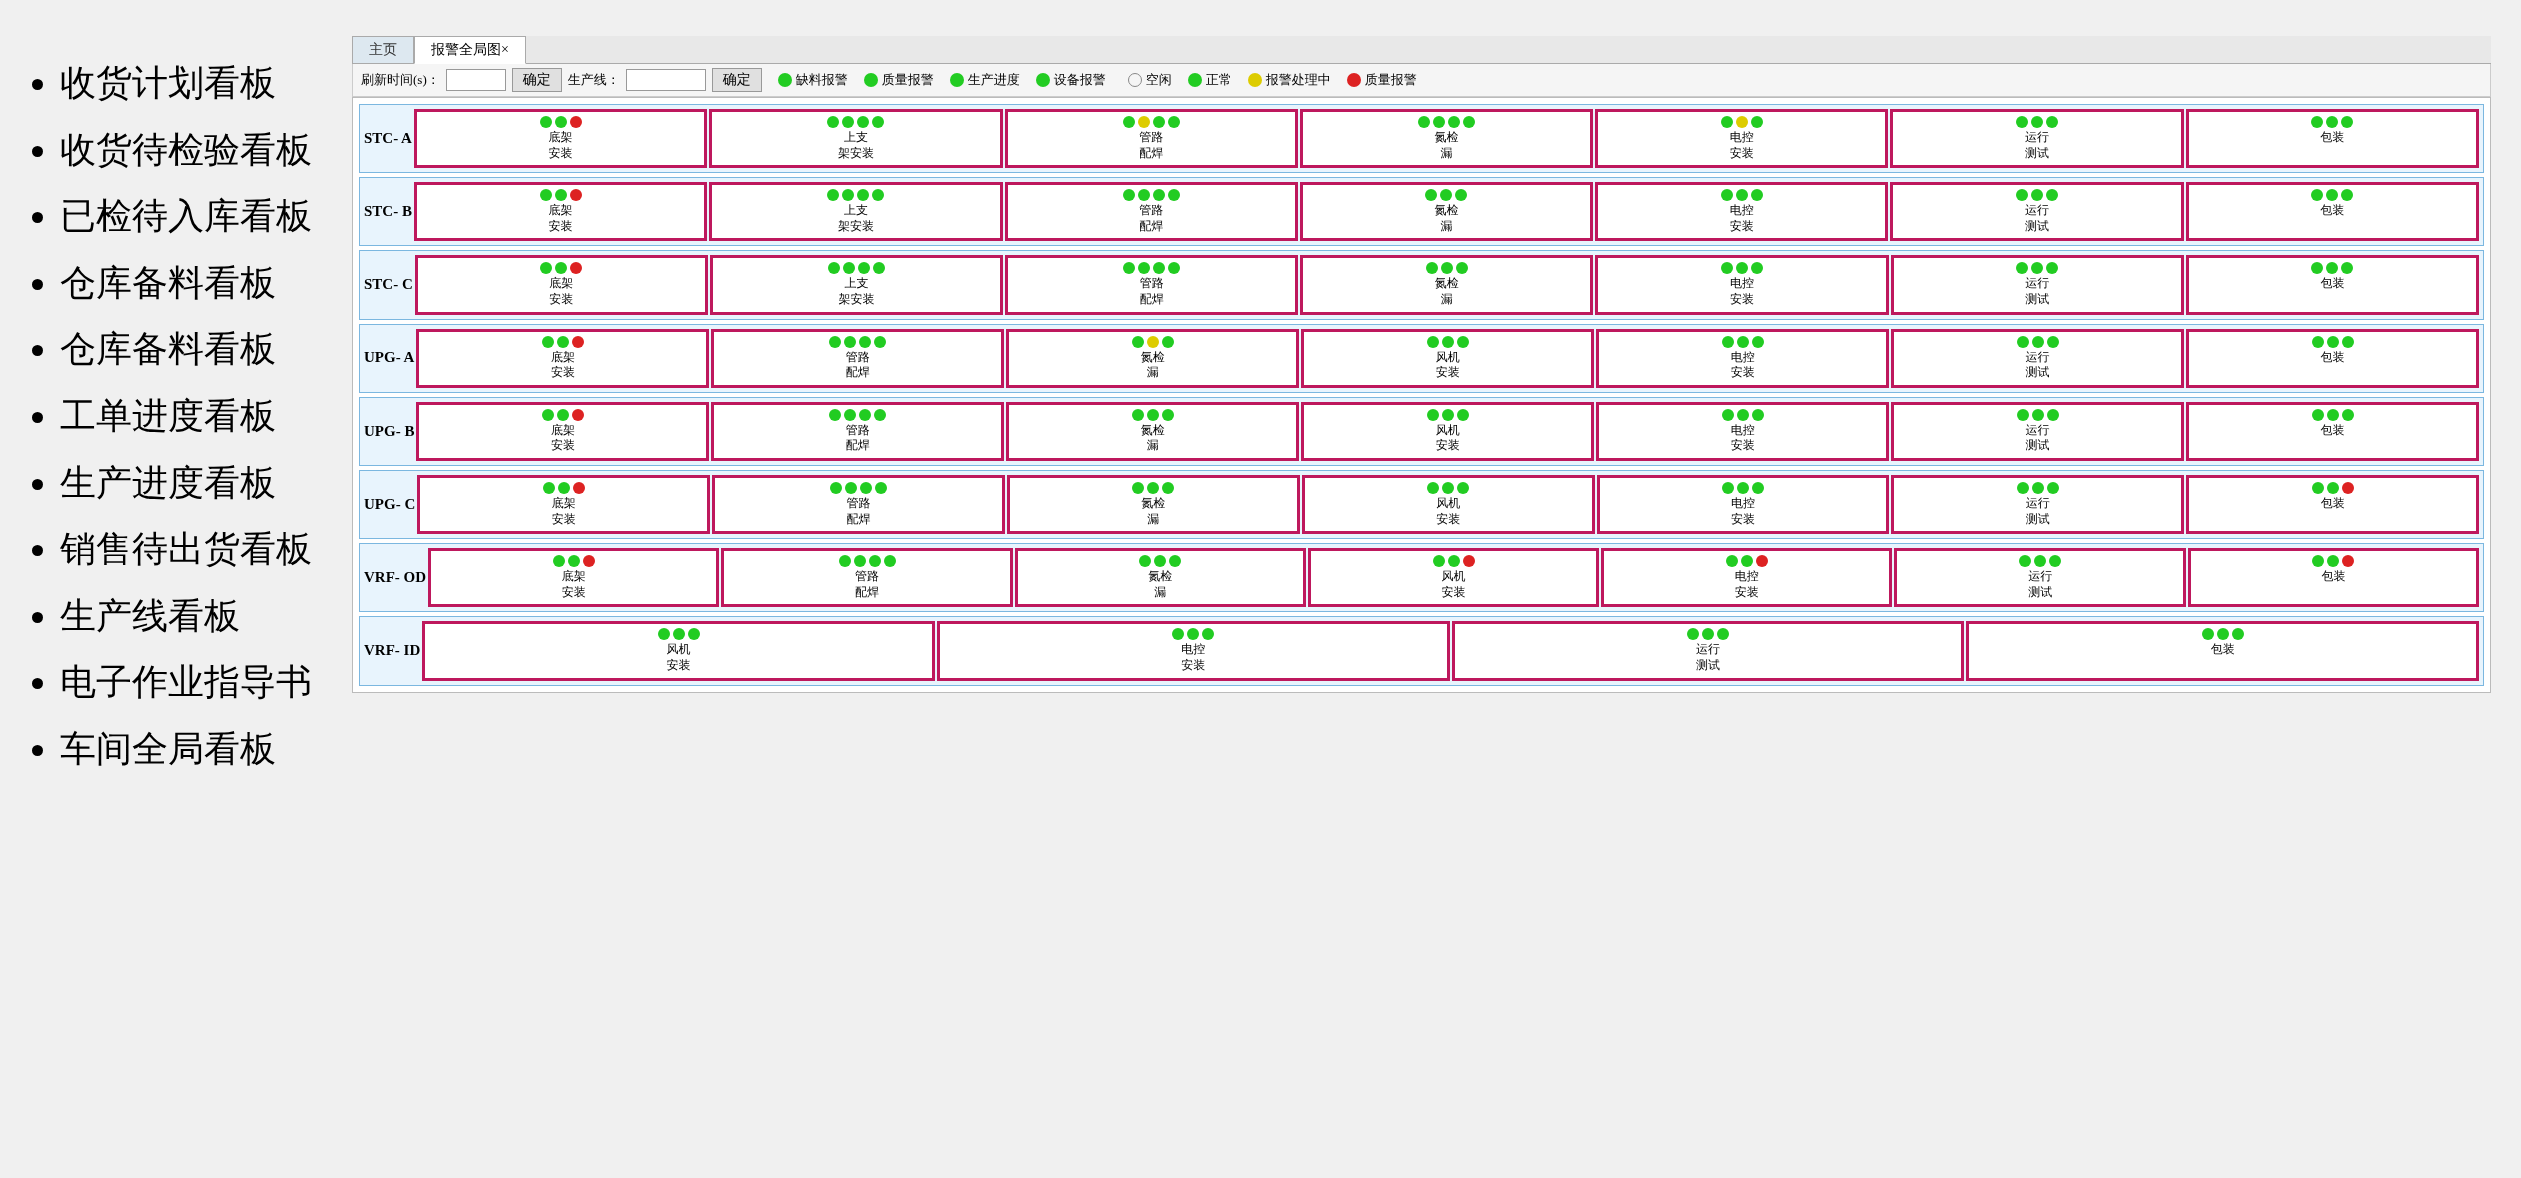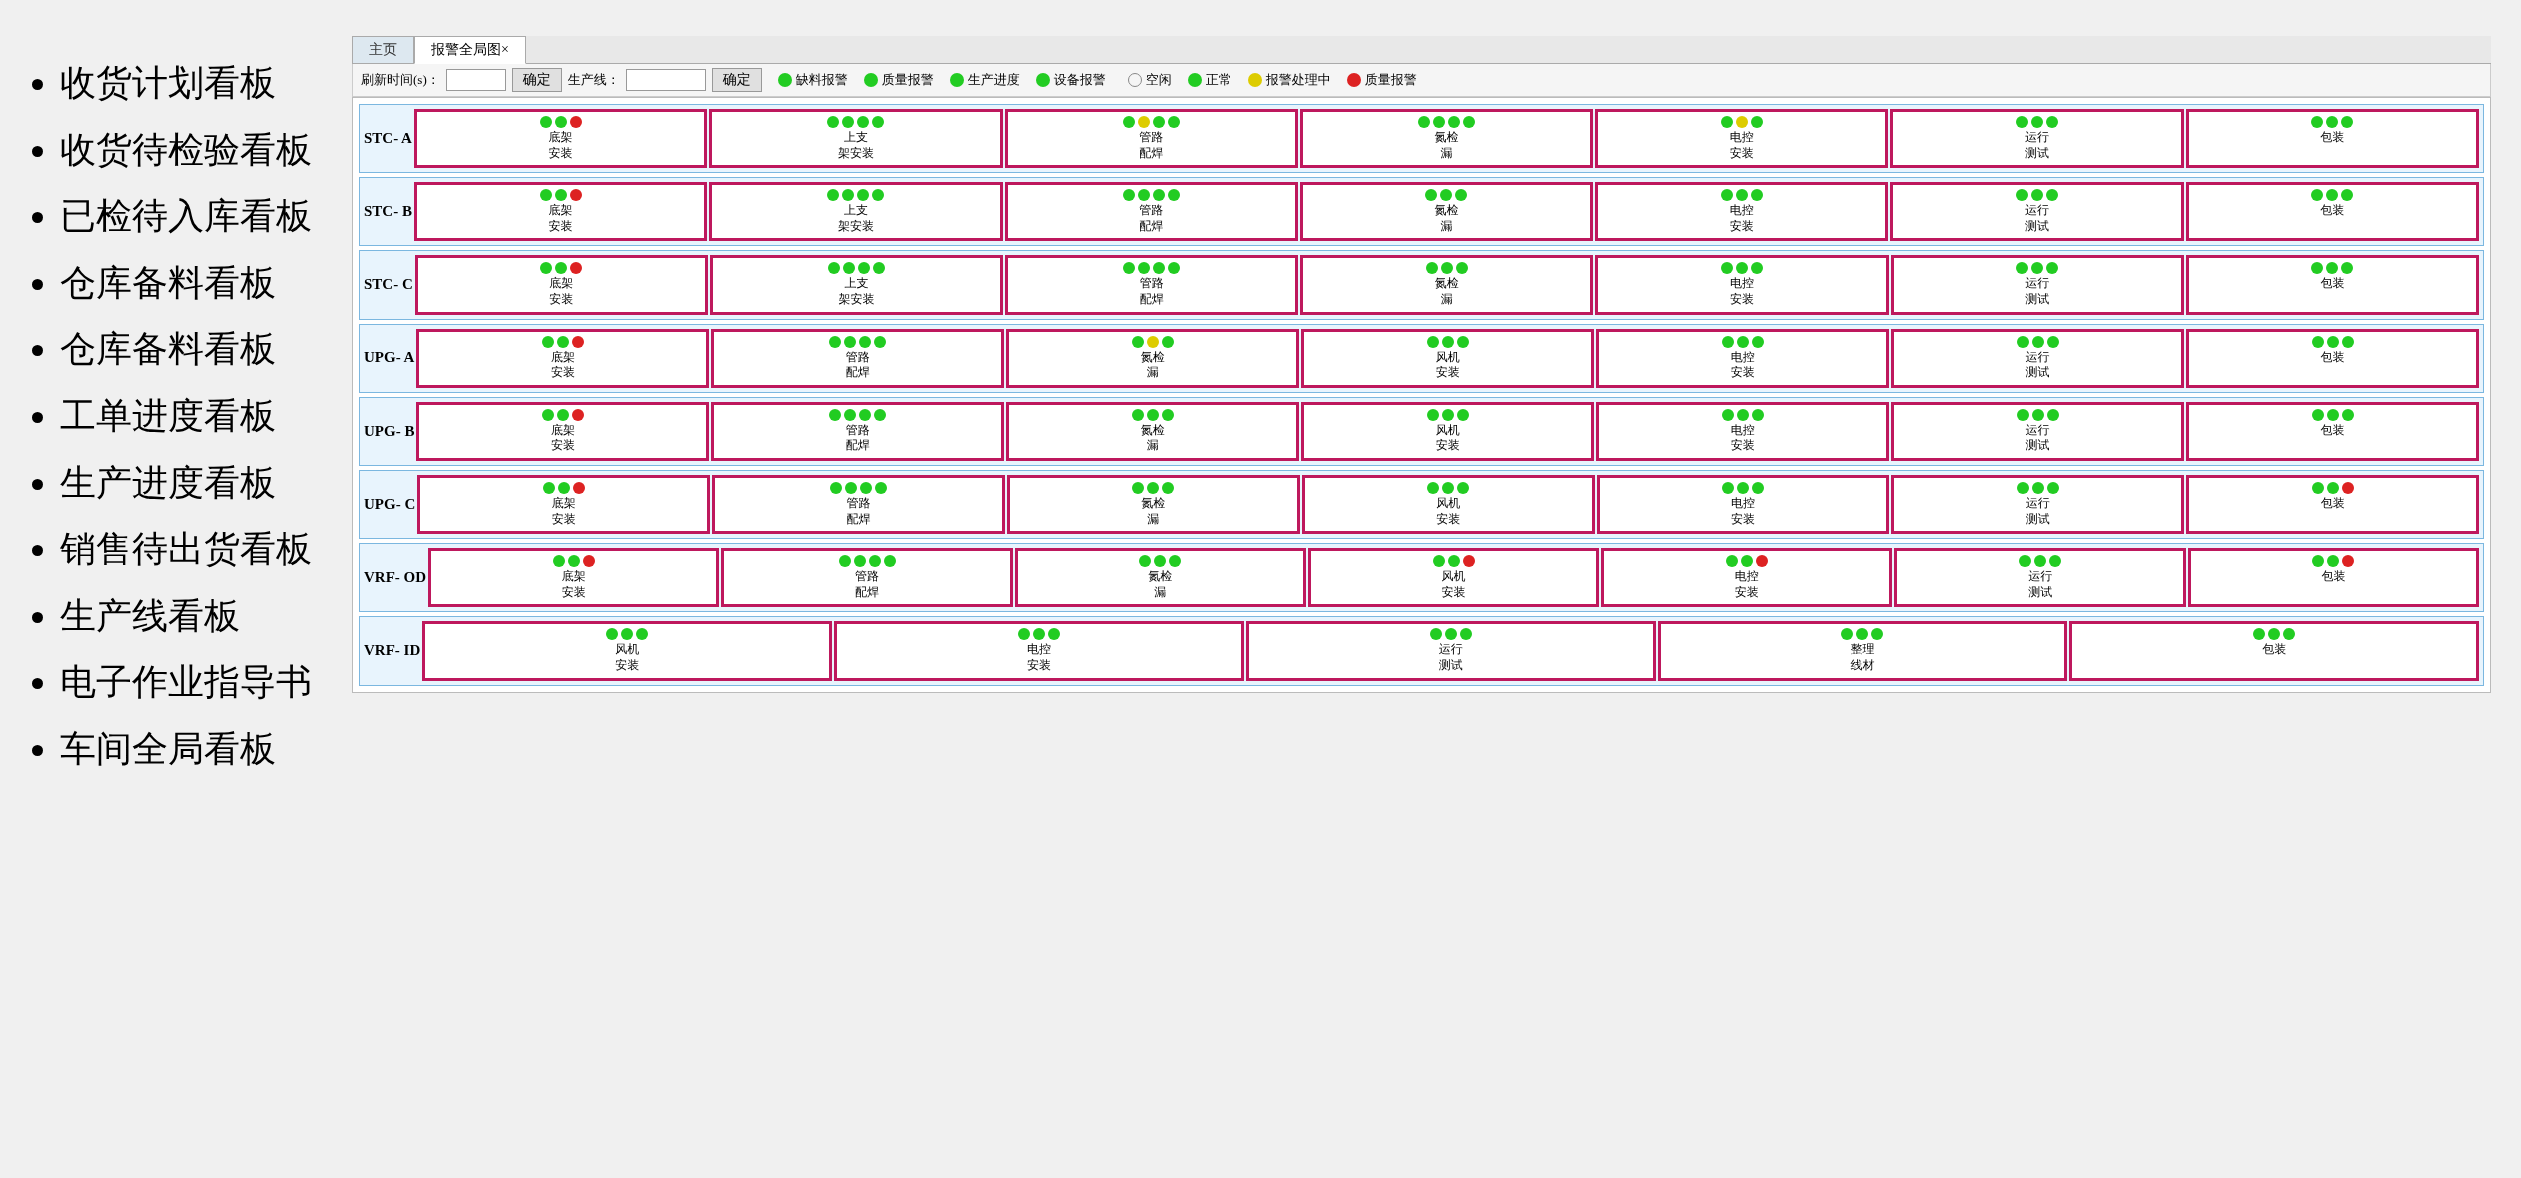--- a/index.html
+++ b/index.html
@@ -765,27 +765,18 @@
             </div>
             <div class="station-name" style="white-space: pre;">运行
 测试</div>
           </div>
           <div class="station-cell">
             <div class="station-dots">
               <span class="station-dot g"></span>
               <span class="station-dot g"></span>
               <span class="station-dot g"></span>
             </div>
-            <div class="station-name" style="white-space: pre;">整理
-线材</div>
-          </div>
-          <div class="station-cell">
-            <div class="station-dots">
-              <span class="station-dot g"></span>
-              <span class="station-dot g"></span>
-              <span class="station-dot g"></span>
-            </div>
             <div class="station-name" style="white-space: pre;">包装</div>
           </div>
         </div>
       </div>
   </div>
 </div>
 
 </body></html>

